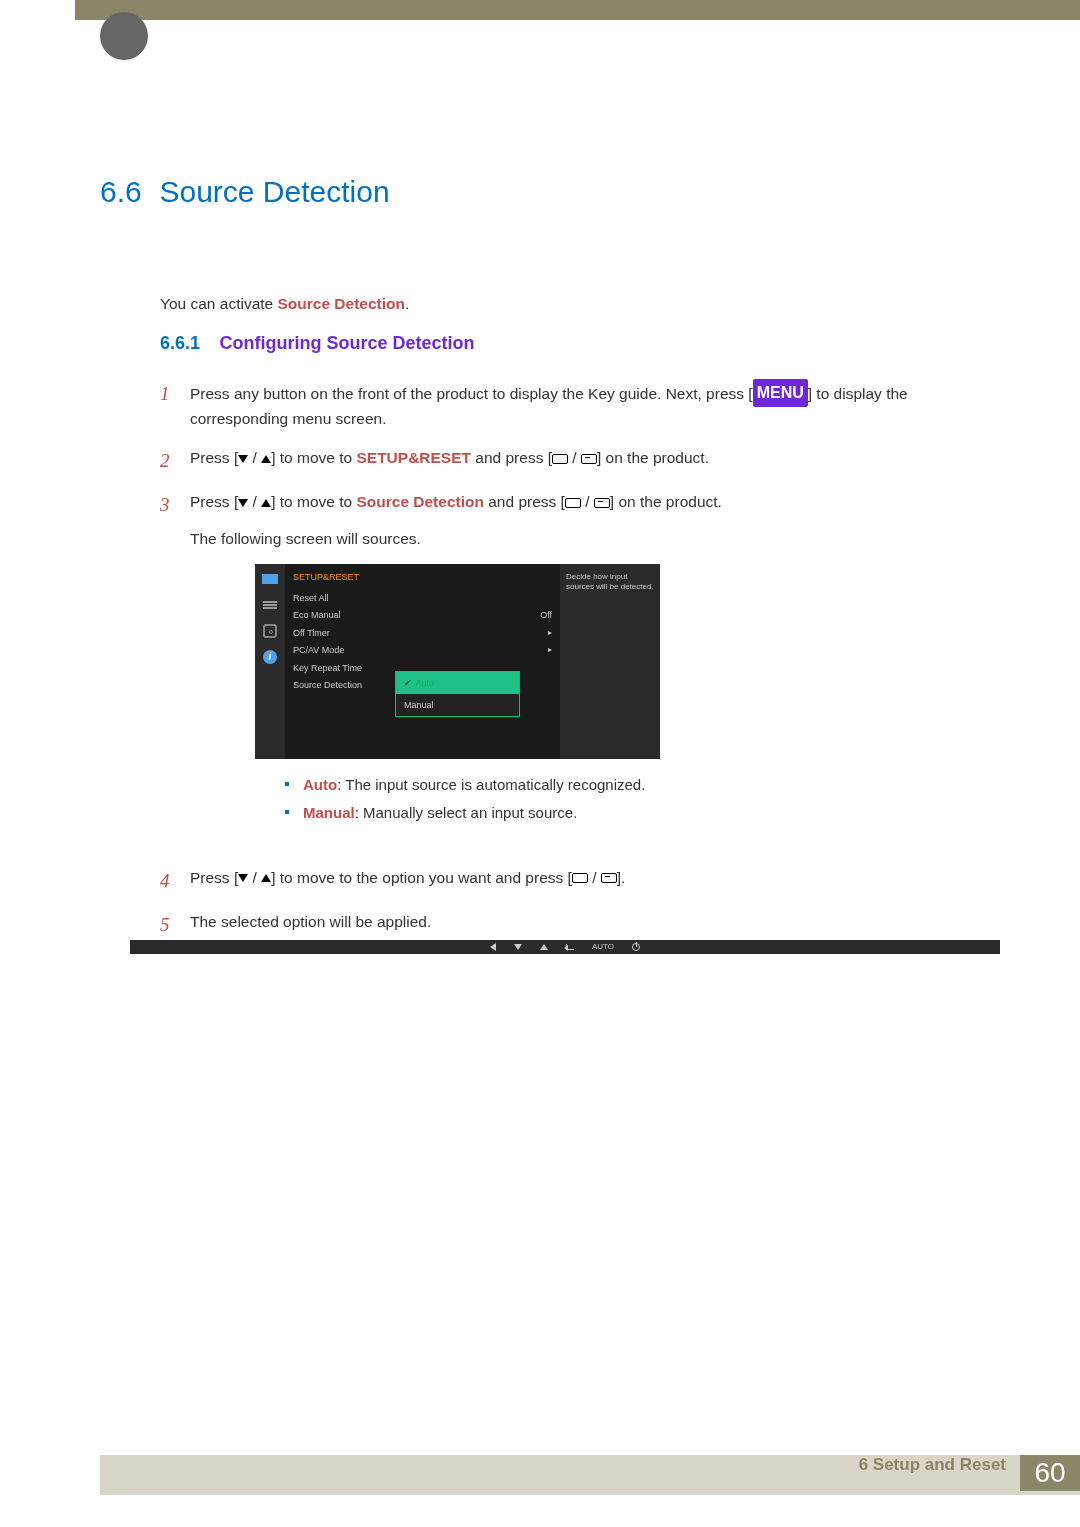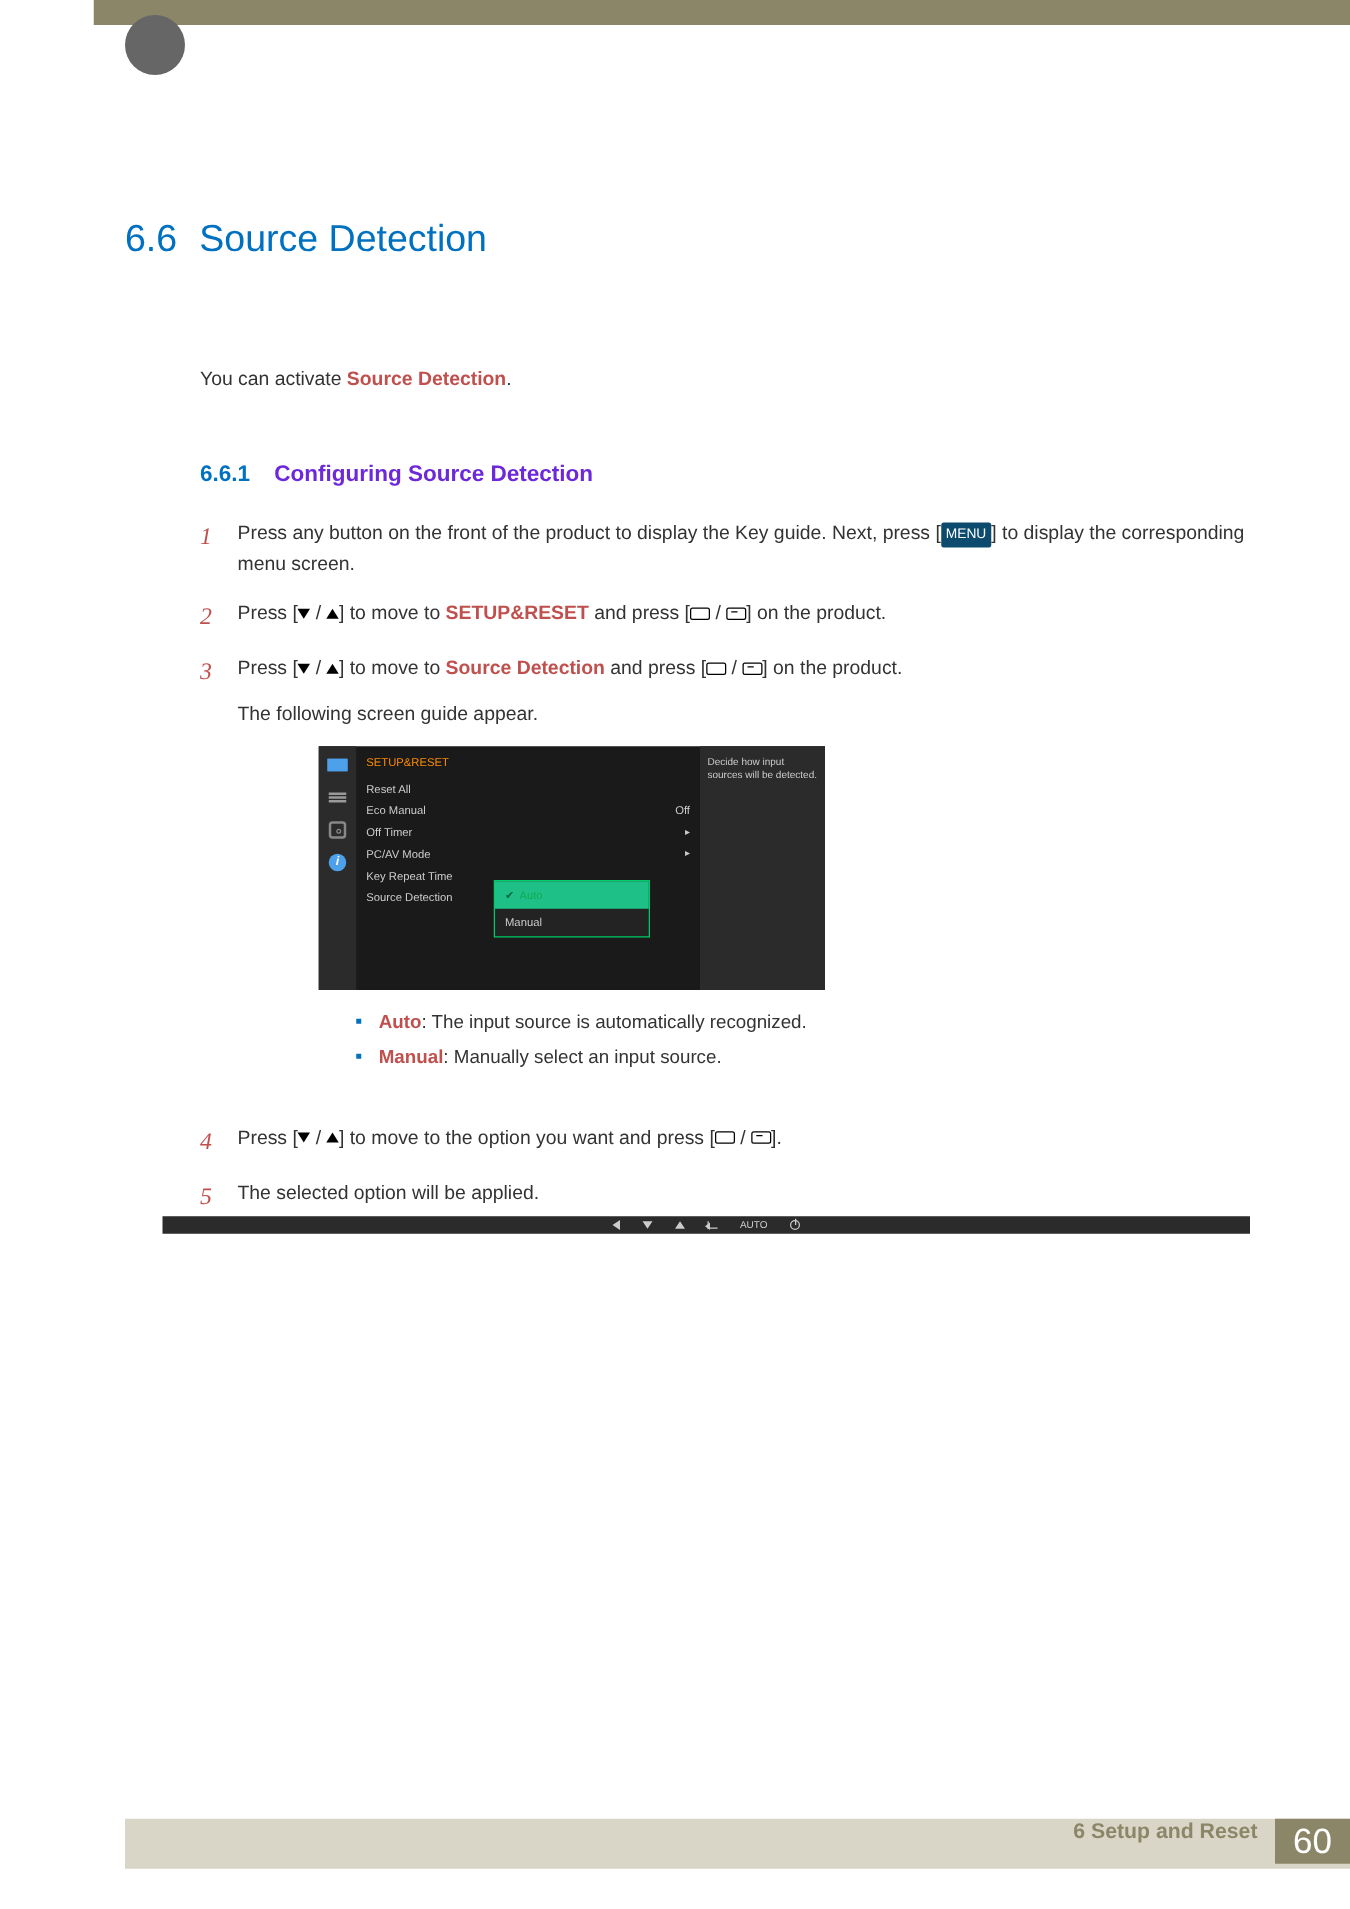--- a/index.html
+++ b/index.html
@@ -11,33 +11,33 @@
   .top-circle { position: absolute; top: 12px; left: 100px; width: 48px; height: 48px; background: #666; border-radius: 50%; }
 
   .chapter-title { position: absolute; top: 30px; left: 195px; font-size: 34px; font-weight: bold; color: #0070c0; }
 
   .content { position: absolute; top: 175px; left: 100px; right: 80px; }
 
   .section-num { display: inline-block; width: 55px; font-size: 30px; color: #0070c0; vertical-align: top; font-weight: 400; }
   .section-row { margin-bottom: 86px; }
   .section-title { display: inline-block; font-size: 30px; color: #0070c0; font-weight: 400; }
 
-  .intro-line { margin-left: 60px; font-size: 15.5px; color: #333; margin-bottom: 56px; }
+  .intro-line { margin-left: 60px; font-size: 15.5px; color: #333; margin-bottom: 20px; }
   .orange-bold { color: #c0504d; font-weight: bold; }
 
   .sub-row { margin-left: 60px; margin-bottom: 25px; }
   .sub-num { display: inline-block; width: 55px; font-size: 18px; color: #0070c0; font-weight: bold; vertical-align: top; }
   .sub-title { display: inline-block; font-size: 18px; color: #6d28d9; font-weight: bold; }
 
   .steps { margin-left: 60px; }
   .step { display: flex; margin-bottom: 14px; line-height: 1.6; font-size: 15.5px; }
   .stepno { flex: 0 0 30px; font-size: 19px; color: #c0504d; font-style: italic; font-family: Georgia, serif; }
   .steptxt { flex: 1; }
 
-  .menu-badge { display: inline-block; background: #0c4a6e; color: #fff; font-size: 11px; font-weight: normal; padding: 1px 4px; border-radius: 2px; vertical-align: 1px; font-family: Arial; }
+  .menu-badge { display: inline-block; background: #6d28d9; color: #fff; font-size: 16px; font-weight: bold; padding: 1px 4px; border-radius: 2px; vertical-align: 1px; font-family: Arial; }
   .icon-tri-down { display:inline-block; width:0; height:0; border-left:5px solid transparent; border-right:5px solid transparent; border-top:8px solid #000; vertical-align:middle; }
   .icon-tri-up { display:inline-block; width:0; height:0; border-left:5px solid transparent; border-right:5px solid transparent; border-bottom:8px solid #000; vertical-align:middle; }
   .icon-rect { display:inline-block; width:16px; height:10px; border:1.5px solid #000; border-radius:2px; vertical-align:middle; }
   .icon-rect2 { display:inline-block; width:16px; height:10px; border:1.5px solid #000; border-radius:2px; vertical-align:middle; position:relative; }
   .icon-rect2:after { content:""; position:absolute; left:3px; top:2px; width:5px; height:0; border-top:1.5px solid #000; }
 
   
   .osd { width: 405px; height: 195px; background: #1a1a1a; margin: 12px 0 12px 65px; display:flex; font-size:10px; color:#ccc; }
   .osd-left { width: 30px; background: #2b2b2b; display:flex; flex-direction:column; align-items:center; padding-top:8px; gap:12px; }
   .osd-left .lic { width:18px; height:14px; display:flex; align-items:center; justify-content:center; }
@@ -116,21 +116,21 @@
         <div class="stepno">2</div>
         <div class="steptxt">
           <span>Press [</span><span class="icon-tri-down"></span> / <span class="icon-tri-up"></span><span>] to move to </span><span class="orange-bold">SETUP&amp;RESET</span><span> and press [</span><span class="icon-rect"></span> / <span class="icon-rect2"></span><span>] on the product.</span>
         </div>
       </div>
 
       <div class="step">
         <div class="stepno">3</div>
         <div class="steptxt">
           <span>Press [</span><span class="icon-tri-down"></span> / <span class="icon-tri-up"></span><span>] to move to </span><span class="orange-bold">Source Detection</span><span> and press [</span><span class="icon-rect"></span> / <span class="icon-rect2"></span><span>] on the product.</span>
-          <div style="margin-top:12px;">The following screen guide appear.</div>
+          <div style="margin-top:12px;">The following screen will sources.</div>
 
           <div class="osd">
             <div class="osd-left">
               <div class="lic">
                   <div class="lic-mon"></div>
                 </div>
               <div class="lic">
                   <div class="lic-menu">
                     <div></div>
                     <div></div>

